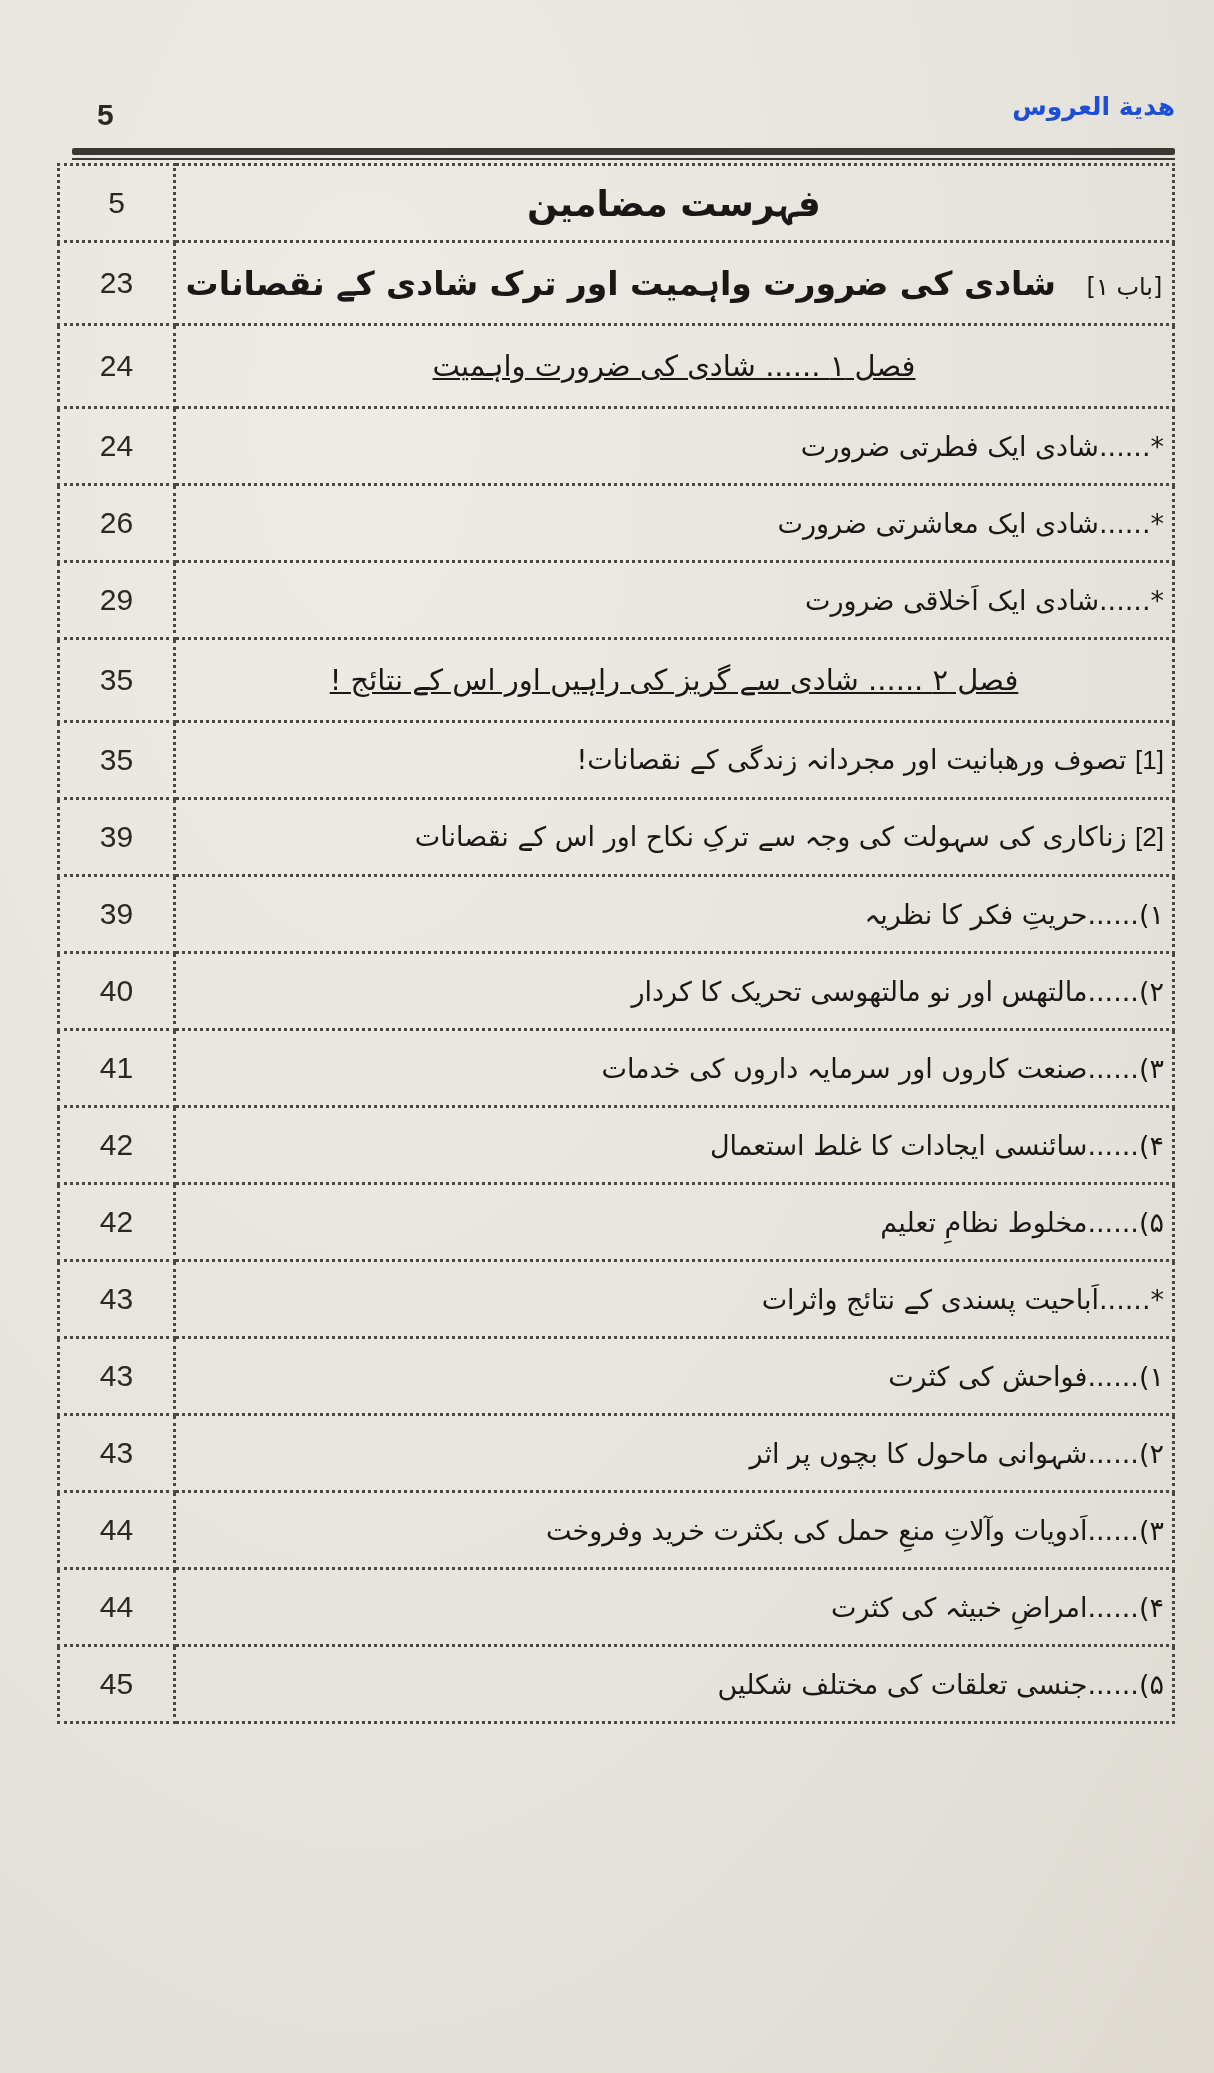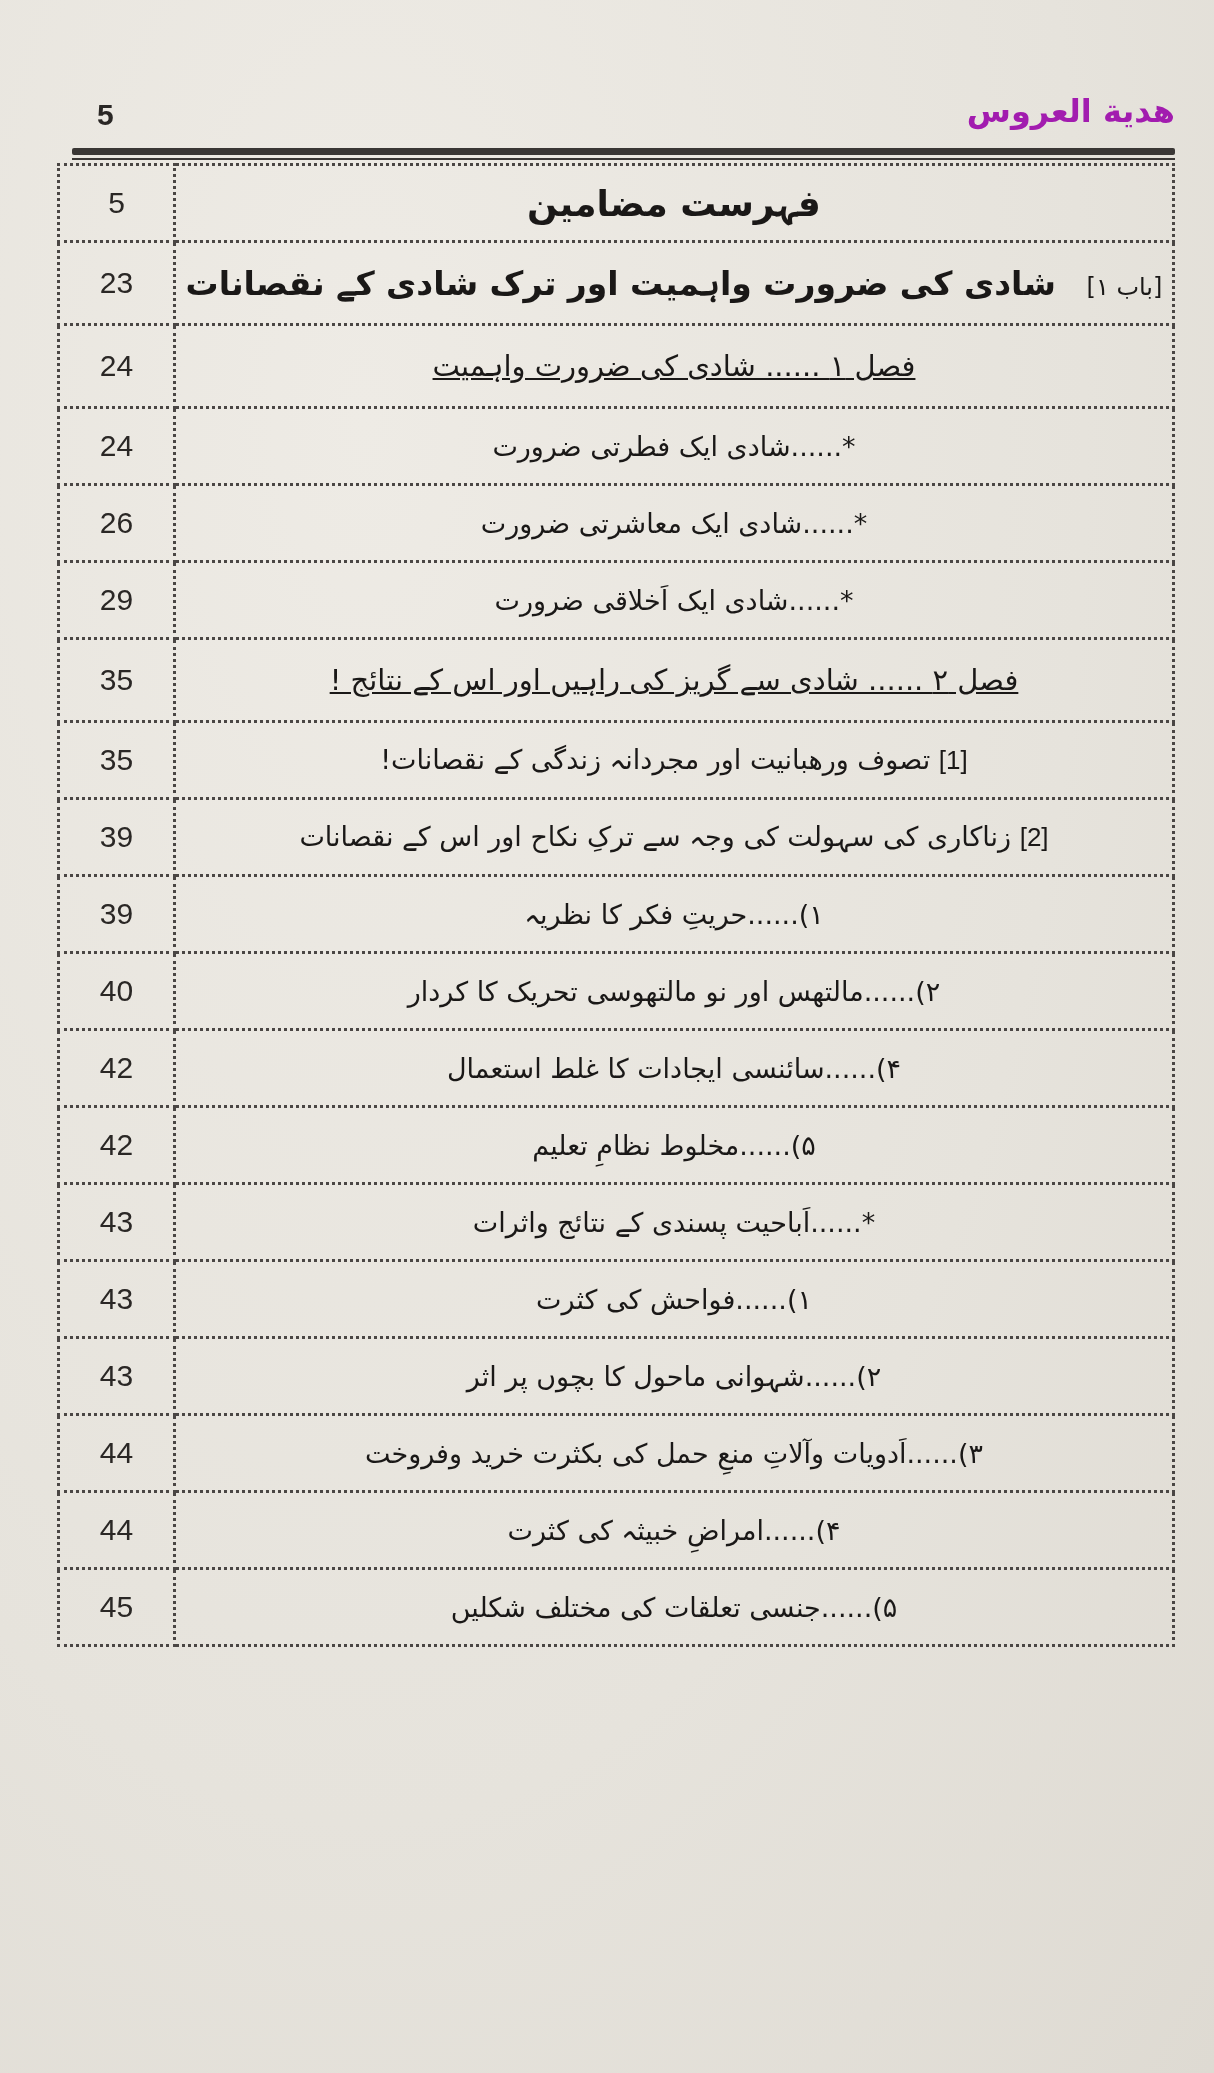--- a/index.html
+++ b/index.html
@@ -13,21 +13,21 @@
     }
     .page-header {
       position: absolute; left: 57px; right: 39px; top: 92px; height: 56px;
     }
     .page-number {
       position: absolute; left: 40px; top: 6px;
       font-family: "Liberation Sans", sans-serif; font-weight: bold; font-size: 30px; color: #2a2725;
     }
     .book-title {
       position: absolute; right: 0; top: 0;
-      font-family: "DejaVu Sans", sans-serif; font-weight: bold; font-size: 32px; color: #a21caf;
+      font-family: "DejaVu Sans", sans-serif; font-weight: bold; font-size: 25px; color: #1d4ed8;
       direction: rtl;
     }
     .rule-thick {
       position: absolute; left: 72px; right: 39px; top: 148px; height: 7px;
       background: #3a3735; border-radius: 2px;
     }
     .rule-thin {
       position: absolute; left: 72px; right: 39px; top: 158px; height: 2px;
       background: #3a3735;
     }
@@ -38,21 +38,21 @@
     .toc-table td {
       border: 3px dotted #4a4644;
       padding: 0;
       vertical-align: middle;
     }
     .col-page {
       width: 113px; text-align: center;
       font-family: "Liberation Sans", sans-serif; font-size: 30px; color: #2a2725;
     }
     .col-title {
-      direction: rtl; text-align: center;
+      direction: rtl; text-align: right;
       padding-right: 8px !important; padding-left: 8px !important;
       font-family: "DejaVu Sans", sans-serif; font-size: 27px; color: #1a1817;
     }
     .row-normal td { height: 74px; }
     .row-tall td { height: 80px; }
     .title-center { text-align: center !important; }
     .title-main { font-size: 36px; font-weight: bold; }
     .title-chapter { font-size: 33px; font-weight: bold; text-align: center; }
     .title-section { font-size: 29px; text-decoration: underline; }
     .chapter-tag { font-size: 24px; font-weight: normal; margin-left: 22px; }
@@ -118,20 +118,24 @@
 
     <tr class="row-normal">
       <td class="col-page">39</td>
       <td class="col-title"><span class="item-marker">۱)</span><span>......حریتِ فکر کا نظریہ</span></td>
     </tr>
     <tr class="row-normal">
       <td class="col-page">40</td>
       <td class="col-title"><span class="item-marker">۲)</span><span>......مالتھس اور نو مالتھوسی تحریک کا کردار</span></td>
     </tr>
     <tr class="row-normal">
+      <td class="col-page">41</td>
+      <td class="col-title"><span class="item-marker">۳)</span><span>......صنعت کاروں اور سرمایہ داروں کی خدمات</span></td>
+    </tr>
+    <tr class="row-normal">
       <td class="col-page">42</td>
       <td class="col-title"><span class="item-marker">۴)</span><span>......سائنسی ایجادات کا غلط استعمال</span></td>
     </tr>
     <tr class="row-normal">
       <td class="col-page">42</td>
       <td class="col-title"><span class="item-marker">۵)</span><span>......مخلوط نظامِ تعلیم</span></td>
     </tr>
     <tr class="row-normal">
       <td class="col-page">43</td>
       <td class="col-title"><span class="item-marker">*</span><span>......اَباحیت پسندی کے نتائج واثرات</span></td>

